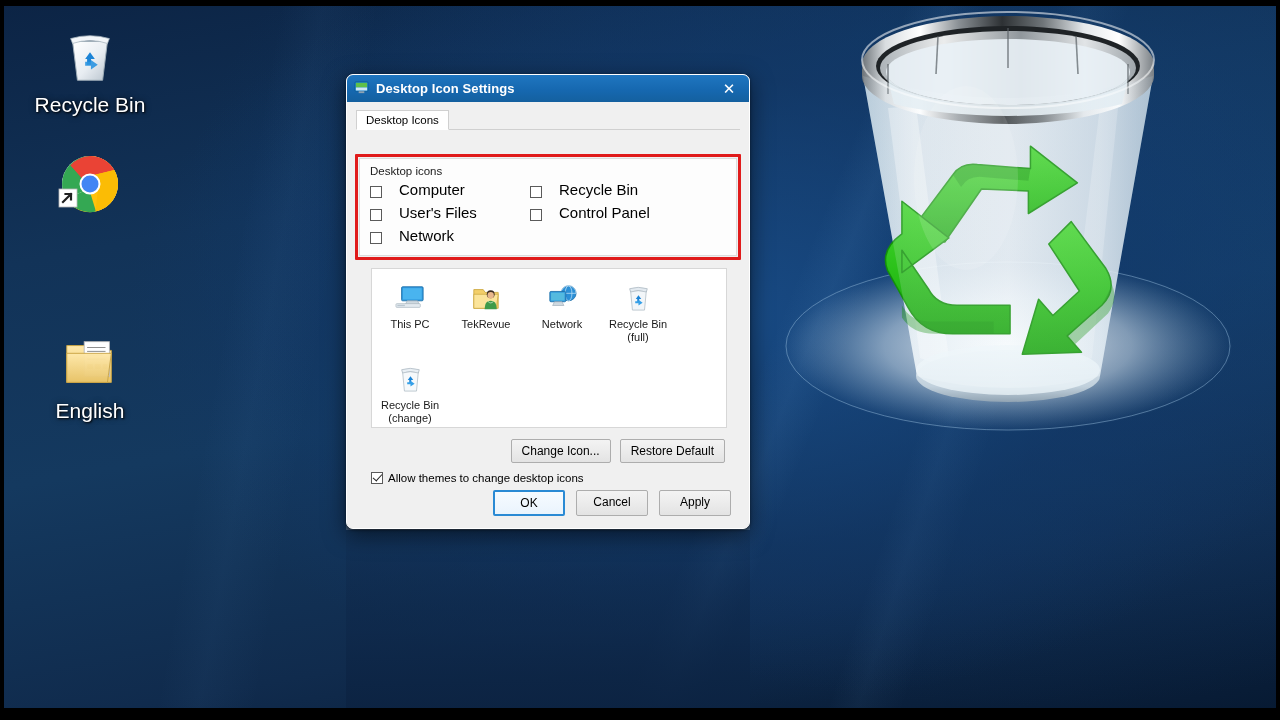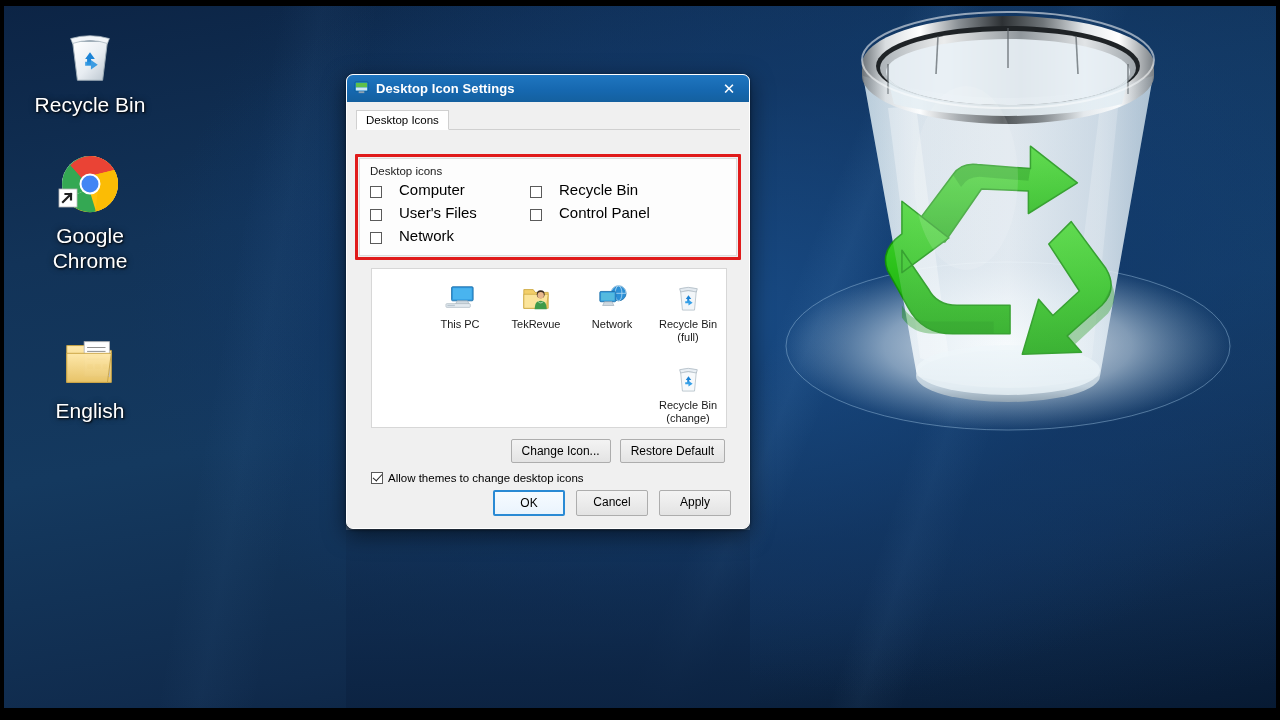--- a/index.html
+++ b/index.html
@@ -182,21 +182,21 @@
     border: solid #222;
     border-width: 0 1.6px 1.6px 0;
     transform: rotate(42deg);
   }
   #preview-box {
     left: 24px; top: 166px; width: 356px; height: 160px;
     background: #ffffff;
     border: 1px solid #d7d7d7;
     padding: 8px 0 0 0;
   }
-  .prow { display: flex; justify-content: flex-end; }
+  .prow { display: flex; }
   .pitem {
     width: 76px;
     text-align: center;
     padding-top: 4px;
   }
   .pitem .pglyph {
     height: 34px;
     display: flex; align-items: center; justify-content: center;
   }
   .pitem .plabel {
@@ -312,21 +312,20 @@
           <path d="M53.3 15 A28 28 0 0 1 34.5 56.4 L37 33 A8 8 0 0 0 29 21 Z" fill="#fbbc05"></path>
           <path d="M29 18.5 A10.5 10.5 0 1 1 29 39.5 A10.5 10.5 0 1 1 29 18.5 Z" fill="#ffffff"></path>
           <circle cx="29" cy="29" r="8.5" fill="#4285f4"></circle>
         </g>
         <g transform="translate(2,36)">
           <rect x="0" y="0" width="18" height="18" fill="#ffffff" stroke="#b8b8b8" stroke-width="0.8"></rect>
           <path d="M4 13 L12 5 M12 5 L6.5 5 M12 5 L12 10.5" stroke="#202020" stroke-width="2.2" fill="none" stroke-linecap="square"></path>
         </g>
       </svg>
     </div>
-    <div class="dlabel">Google Chrome</div>
   </div>
 
   <div class="desk-icon" id="icon-english">
     <div class="glyph">
       <svg width="62" height="62" viewBox="0 0 64 64">
         <defs>
           <linearGradient id="fg" x1="0" y1="0" x2="0" y2="1">
             <stop offset="0%" stop-color="#ffe9ab"></stop>
             <stop offset="100%" stop-color="#e8c469"></stop>
           </linearGradient>

